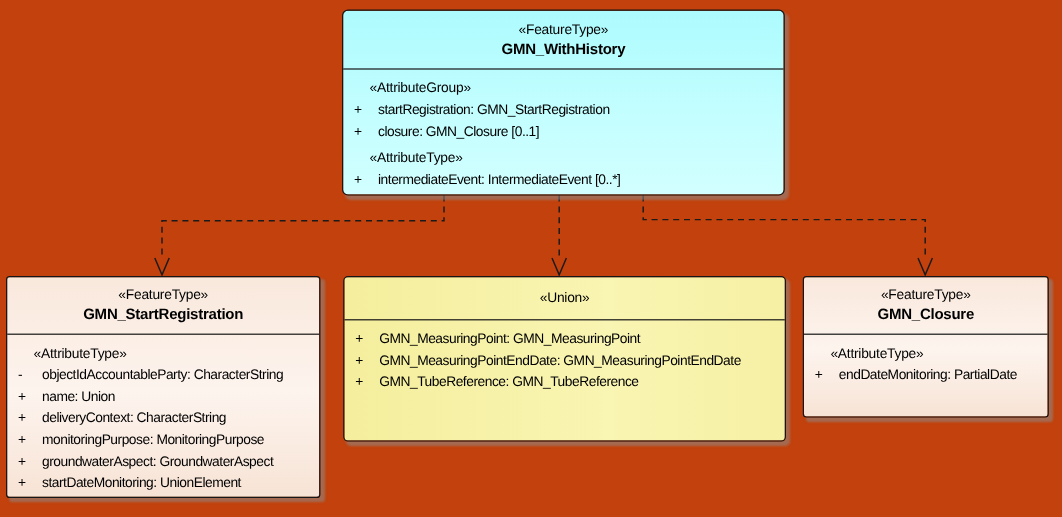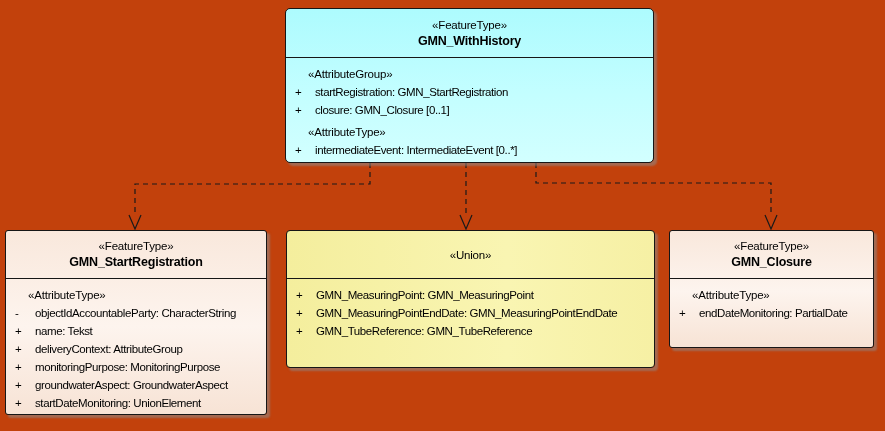--- a/index.html
+++ b/index.html
@@ -88,43 +88,43 @@
       <div class="cname">GMN_StartRegistration</div>
     </div>
     <div class="body">
       <div class="sect-header">«AttributeType»</div>
       <div class="attr-row">
         <span class="vis">-</span>
         <span>objectIdAccountableParty: CharacterString</span>
       </div>
       <div class="attr-row">
         <span class="vis">+</span>
-        <span>name: Tekst</span>
+        <span>name: Union</span>
       </div>
       <div class="attr-row">
         <span class="vis">+</span>
-        <span>deliveryContext: AttributeGroup</span>
+        <span>deliveryContext: CharacterString</span>
       </div>
       <div class="attr-row">
         <span class="vis">+</span>
         <span>monitoringPurpose: MonitoringPurpose</span>
       </div>
       <div class="attr-row">
         <span class="vis">+</span>
         <span>groundwaterAspect: GroundwaterAspect</span>
       </div>
       <div class="attr-row">
         <span class="vis">+</span>
         <span>startDateMonitoring: UnionElement</span>
       </div>
     </div>
   </div>
 
   <div class="uml-box c-yellow" style="left:286px;top:230px;width:369px;height:138px;">
-    <div class="title" style="height:48px;">
+    <div class="title" style="height:36px;">
       <div class="stereo">«Union»</div>
     </div>
     <div class="body">
       <div class="attr-row">
         <span class="vis">+</span>
         <span>GMN_MeasuringPoint: GMN_MeasuringPoint</span>
       </div>
       <div class="attr-row">
         <span class="vis">+</span>
         <span>GMN_MeasuringPointEndDate: GMN_MeasuringPointEndDate</span>

